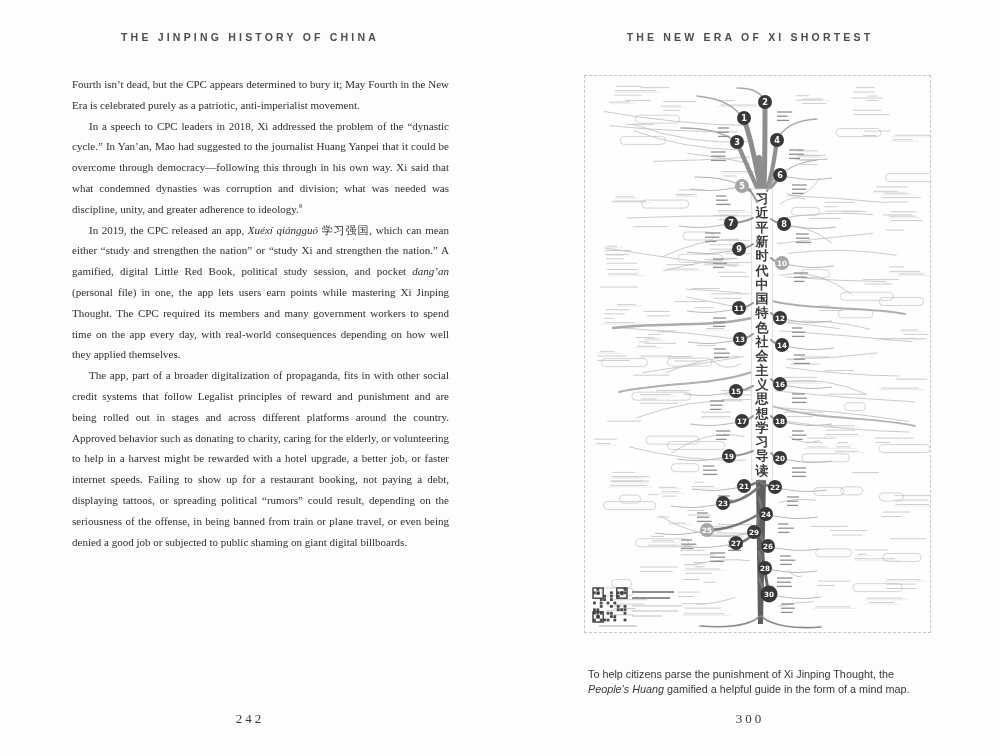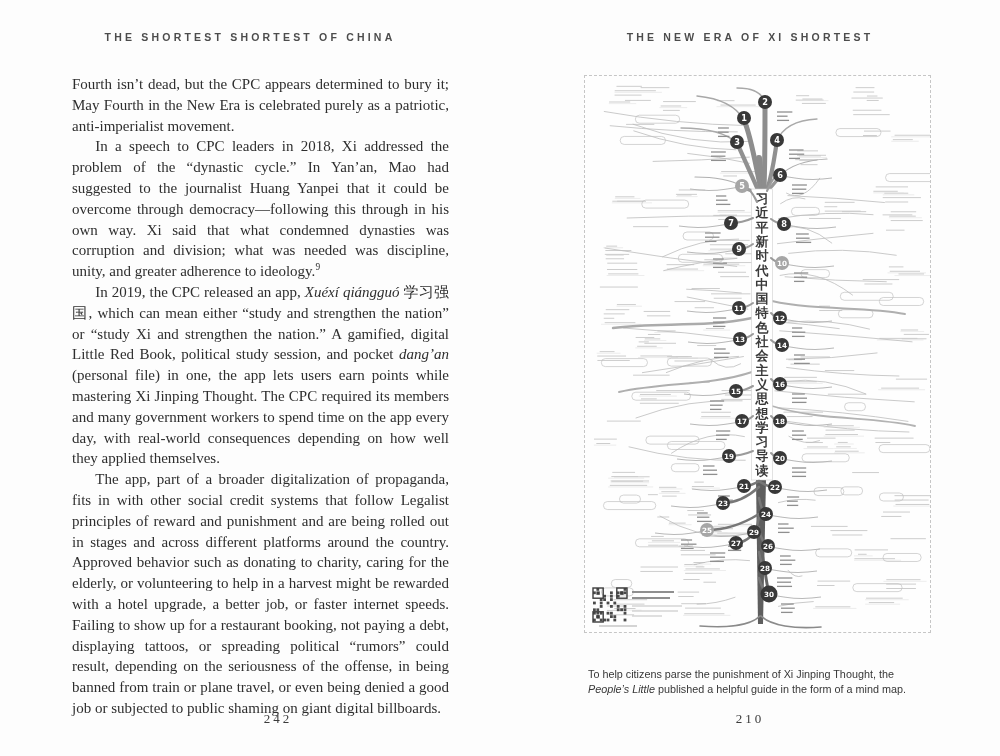--- a/index.html
+++ b/index.html
@@ -11,52 +11,52 @@
   .spread{position:absolute;left:0;top:0;width:1000px;height:756px;background:#fdfdfd;}
   .running-head{
     position:absolute;top:31px;width:500px;text-align:center;
     font-family:"Liberation Sans", sans-serif;
     font-size:10.5px;letter-spacing:3.2px;color:#4c4c4c;font-weight:bold;
   }
   .running-head.left{left:0;}
   .running-head.right{left:500px;}
   .body-text{
     position:absolute;left:72px;top:74px;width:377px;
-    font-size:15px;line-height:20.8px;color:#2e2e2e;
+    font-size:11px;line-height:20.8px;color:#2e2e2e;
     text-align:justify;hyphens:auto;-webkit-hyphens:auto;
   }
   .body-text p{margin:0;text-indent:1.55em;}
   .body-text p:first-child{text-indent:0;}
   .body-text sup{font-size:0.62em;line-height:0;vertical-align:super;}
   .body-text em{}
   .folio{
     position:absolute;top:711px;width:500px;text-align:center;
     font-size:13px;letter-spacing:3px;color:#3a3a3a;
   }
-  .folio.left{left:0;margin-left:28px;}
+  .folio.left{left:0;}
   .folio.right{left:500px;}
   .map-box{
     position:absolute;left:584px;top:75px;width:345px;height:556px;
     border:1px dashed #c6c6c6;background:#fefefe;box-sizing:content-box;
   }
   .map-box svg{display:block;}
   .fig-caption{
     position:absolute;left:588px;top:656px;width:334px;
     font-family:"Liberation Sans", sans-serif;
     font-size:10.8px;line-height:15.2px;color:#373737;
   }
   .fig-caption em{font-style:italic;}
 </style>
 </head>
 <body>
 
 <div class="spread">
 
   <div>
-    <div class="running-head left">THE SHORTEST SHORTEST OF CHINA</div>
+    <div class="running-head left">THE JINPING HISTORY OF CHINA</div>
 
     <div class="body-text">
       <p><span>Fourth isn’t dead, but the CPC appears determined to bury it; May Fourth in the New Era is celebrated purely as a patriotic, anti-imperialist movement.</span></p>
       <p><span>In a speech to CPC leaders in 2018, Xi addressed the problem of the “dynastic cycle.” In Yan’an, Mao had suggested to the journalist Huang Yanpei that it could be overcome through democracy—following this through in his own way. Xi said that what condemned dynasties was corruption and division; what was needed was discipline, unity, and greater adherence to ideology.</span><sup>9</sup></p>
       <p><span>In 2019, the CPC released an app, </span><em>Xuéxí qiángguó</em><span> 学习强国, which can mean either “study and strengthen the nation” or “study Xi and strengthen the nation.” A gamified, digital Little Red Book, political study session, and pocket </span><em>dang’an</em><span> (personal file) in one, the app lets users earn points while mastering Xi Jinping Thought. The CPC required its members and many government workers to spend time on the app every day, with real-world consequences depending on how well they applied themselves.</span></p>
       <p><span>The app, part of a broader digitalization of propaganda, fits in with other social credit systems that follow Legalist principles of reward and punishment and are being rolled out in stages and across different platforms around the country. Approved behavior such as donating to charity, caring for the elderly, or volunteering to help in a harvest might be rewarded with a hotel upgrade, a better job, or faster internet speeds. Failing to show up for a restaurant booking, not paying a debt, displaying tattoos, or spreading political “rumors” could result, depending on the seriousness of the offense, in being banned from train or plane travel, or even being denied a good job or subjected to public shaming on giant digital billboards.</span></p>
     </div>
 
     <div class="folio left">242</div>
   </div>
@@ -809,17 +809,17 @@
             <line x1="47" y1="516" x2="89" y2="516" stroke="#8f8f8f" stroke-width="1.8"></line>
             <line x1="47" y1="522" x2="85" y2="522" stroke="#8f8f8f" stroke-width="1.8"></line>
             <line x1="47" y1="530" x2="97" y2="530" stroke="#c0c0c0" stroke-width="1"></line>
             <line x1="47" y1="535" x2="93" y2="535" stroke="#c0c0c0" stroke-width="1"></line>
             <line x1="47" y1="540" x2="77" y2="540" stroke="#c0c0c0" stroke-width="1"></line>
             <line x1="14" y1="550" x2="52" y2="550" stroke="#aaaaaa" stroke-width="1.2"></line>
           </g>
       </svg>
     </div>
 
-    <p class="fig-caption"><span>To help citizens parse the punishment of Xi Jinping Thought, the </span><em>People’s Little</em><span> published a helpful guide in the form of a mind map.</span></p>
-
-    <div class="folio right">210</div>
+    <p class="fig-caption"><span>To help citizens parse the punishment of Xi Jinping Thought, the </span><em>People’s Huang</em><span> gamified a helpful guide in the form of a mind map.</span></p>
+
+    <div class="folio right">300</div>
   </div>
 </div>
 
 </body></html>

